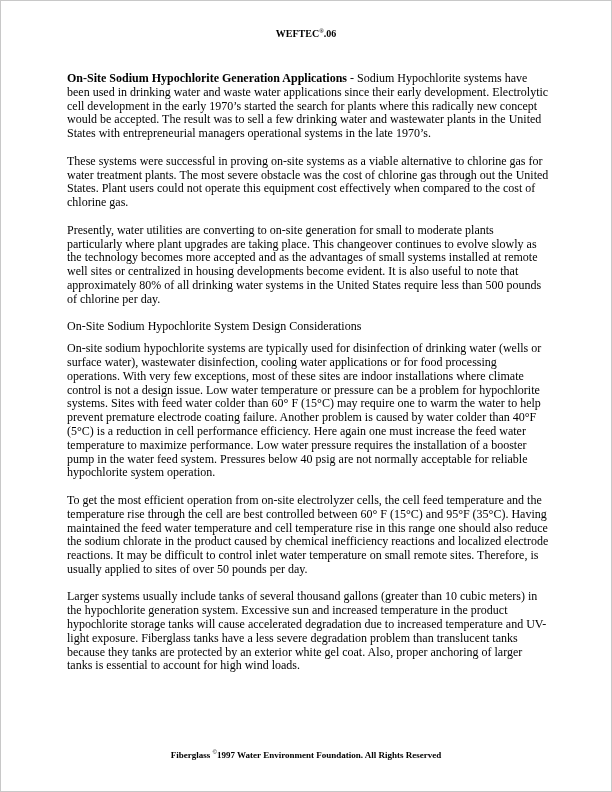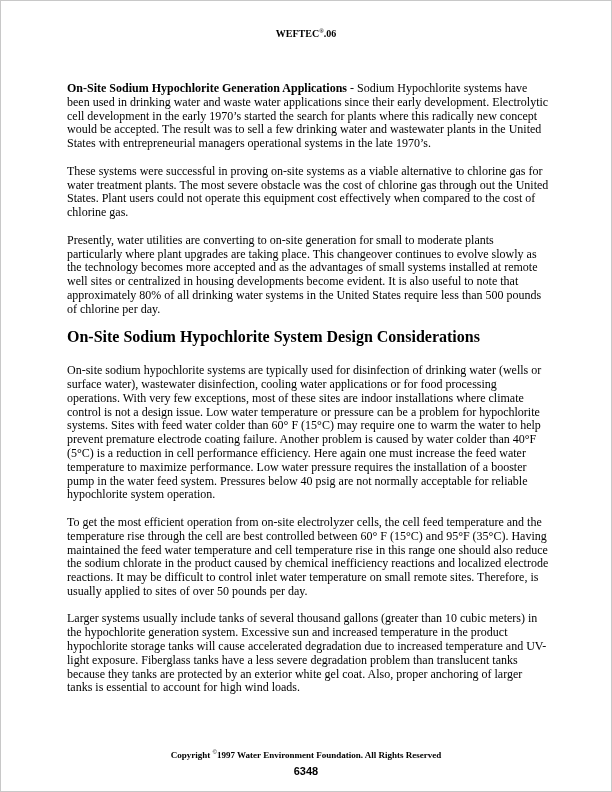--- a/index.html
+++ b/index.html
@@ -29,33 +29,33 @@
     font-weight: 700;
     font-size: 10px;
     line-height: 11px;
   }
   .header sup {
     font-size: 6px;
     vertical-align: super;
   }
   .content {
     position: absolute;
-    top: 81px;
+    top: 71px;
     left: 66px;
     width: 483px;
     text-align: left;
   }
   .content p {
     margin: 0 0 13.8px 0;
   }
   .content h2 {
-    font-size: 16px;
+    font-size: 12px;
     line-height: 13.8px;
-    font-weight: 700;
-    margin: 0 0 20px 0;
+    font-weight: 400;
+    margin: 0 0 8px 0;
   }
   .footer {
     position: absolute;
     top: 746px;
     left: 0;
     right: 0;
     text-align: center;
   }
   .copyright {
     font-family: "Liberation Serif", serif;
@@ -86,17 +86,16 @@
     <p><b>On-Site Sodium Hypochlorite Generation Applications</b><span> - Sodium Hypochlorite systems have been used in drinking water and waste water applications since their early development. Electrolytic cell development in the early 1970’s started the search for plants where this radically new concept would be accepted. The result was to sell a few drinking water and wastewater plants in the United States with entrepreneurial managers operational systems in the late 1970’s.</span></p>
     <p>These systems were successful in proving on-site systems as a viable alternative to chlorine gas for water treatment plants. The most severe obstacle was the cost of chlorine gas through out the United States. Plant users could not operate this equipment cost effectively when compared to the cost of chlorine gas.</p>
     <p>Presently, water utilities are converting to on-site generation for small to moderate plants particularly where plant upgrades are taking place. This changeover continues to evolve slowly as the technology becomes more accepted and as the advantages of small systems installed at remote well sites or centralized in housing developments become evident. It is also useful to note that approximately 80% of all drinking water systems in the United States require less than 500 pounds of chlorine per day.</p>
     <h2>On-Site Sodium Hypochlorite System Design Considerations</h2>
     <p>On-site sodium hypochlorite systems are typically used for disinfection of drinking water (wells or surface water), wastewater disinfection, cooling water applications or for food processing operations. With very few exceptions, most of these sites are indoor installations where climate control is not a design issue. Low water temperature or pressure can be a problem for hypochlorite systems. Sites with feed water colder than 60° F (15°C) may require one to warm the water to help prevent premature electrode coating failure. Another problem is caused by water colder than 40°F (5°C) is a reduction in cell performance efficiency. Here again one must increase the feed water temperature to maximize performance. Low water pressure requires the installation of a booster pump in the water feed system. Pressures below 40 psig are not normally acceptable for reliable hypochlorite system operation.</p>
     <p>To get the most efficient operation from on-site electrolyzer cells, the cell feed temperature and the temperature rise through the cell are best controlled between 60° F (15°C) and 95°F (35°C). Having maintained the feed water temperature and cell temperature rise in this range one should also reduce the sodium chlorate in the product caused by chemical inefficiency reactions and localized electrode reactions. It may be difficult to control inlet water temperature on small remote sites. Therefore, is usually applied to sites of over 50 pounds per day.</p>
     <p>Larger systems usually include tanks of several thousand gallons (greater than 10 cubic meters) in the hypochlorite generation system. Excessive sun and increased temperature in the product hypochlorite storage tanks will cause accelerated degradation due to increased temperature and UV-light exposure. Fiberglass tanks have a less severe degradation problem than translucent tanks because they tanks are protected by an exterior white gel coat. Also, proper anchoring of larger tanks is essential to account for high wind loads.</p>
   </div>
 
   <div class="footer">
-    <div class="copyright"><span>Copyright </span><sup>©</sup><span>1997 Water Environment Foundation. All Rights Reserved</span></div>
-    <div class="page-number">6348</div>
+    <div class="copyright"><span>Fiberglass </span><sup>©</sup><span>1997 Water Environment Foundation. All Rights Reserved</span></div>
   </div>
 
 </div>
 
 </body></html>

